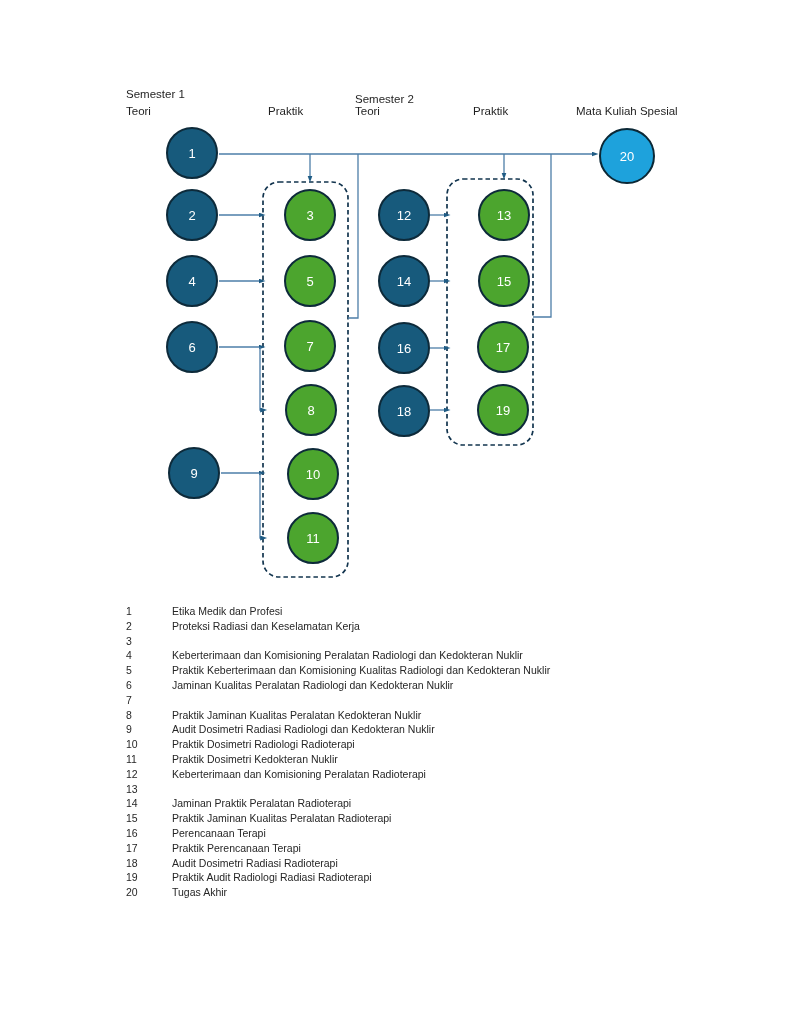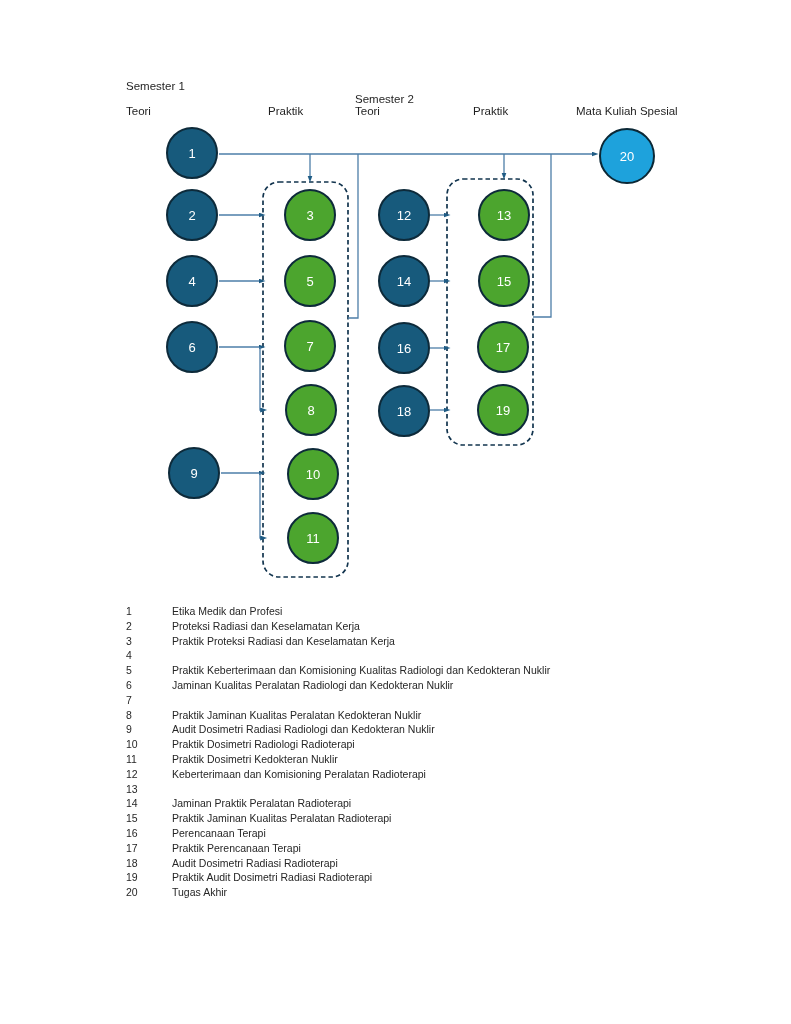--- a/index.html
+++ b/index.html
@@ -24,21 +24,21 @@
   .legend{position:absolute;left:126px;top:604px;}
   .lrow{display:flex;line-height:14.8px;font-size:10.5px;color:#262626;}
   .lno{width:46px;flex:0 0 46px;}
   .ltitle{white-space:nowrap;}
 </style>
 </head>
 <body>
 
 <div class="page">
 
-  <div class="hdr" style="left:126px;top:80px">Semester 1</div>
+  <div class="hdr" style="left:126px;top:88px">Semester 1</div>
   <div class="hdr" style="left:126px;top:105px">Teori</div>
   <div class="hdr" style="left:268px;top:105px">Praktik</div>
   <div class="hdr" style="left:355px;top:93px">Semester 2</div>
   <div class="hdr" style="left:355px;top:105px">Teori</div>
   <div class="hdr" style="left:473px;top:105px">Praktik</div>
   <div class="hdr" style="left:576px;top:105px">Mata Kuliah Spesial</div>
 
   <svg class="connectors" width="791" height="600">
     <defs>
       <marker id="arr" markerWidth="8" markerHeight="6" refX="0.5" refY="2.5" orient="auto" markerUnits="userSpaceOnUse">
@@ -98,24 +98,24 @@
   <div class="lrow">
       <span class="lno">1</span>
       <span class="ltitle">Etika Medik dan Profesi</span>
     </div>
       <div class="lrow">
       <span class="lno">2</span>
       <span class="ltitle">Proteksi Radiasi dan Keselamatan Kerja</span>
     </div>
       <div class="lrow">
       <span class="lno">3</span>
-      <span class="ltitle">Praktik Proteksi Radiasi dan Keselamatan Kerja</span>
     </div>
       <div class="lrow">
       <span class="lno">4</span>
+      <span class="ltitle">Keberterimaan dan Komisioning Peralatan Radiologi dan Kedokteran Nuklir</span>
     </div>
       <div class="lrow">
       <span class="lno">5</span>
       <span class="ltitle">Praktik Keberterimaan dan Komisioning Kualitas Radiologi dan Kedokteran Nuklir</span>
     </div>
       <div class="lrow">
       <span class="lno">6</span>
       <span class="ltitle">Jaminan Kualitas Peralatan Radiologi dan Kedokteran Nuklir</span>
     </div>
       <div class="lrow">
@@ -159,21 +159,21 @@
       <div class="lrow">
       <span class="lno">17</span>
       <span class="ltitle">Praktik Perencanaan Terapi</span>
     </div>
       <div class="lrow">
       <span class="lno">18</span>
       <span class="ltitle">Audit Dosimetri Radiasi Radioterapi</span>
     </div>
       <div class="lrow">
       <span class="lno">19</span>
-      <span class="ltitle">Praktik Audit Dosimetri Radiasi Radioterapi</span>
+      <span class="ltitle">Praktik Audit Radiologi Radiasi Radioterapi</span>
     </div>
       <div class="lrow">
       <span class="lno">20</span>
       <span class="ltitle">Tugas Akhir</span>
     </div>
     </div>
 
 </div>
 
 </body></html>

